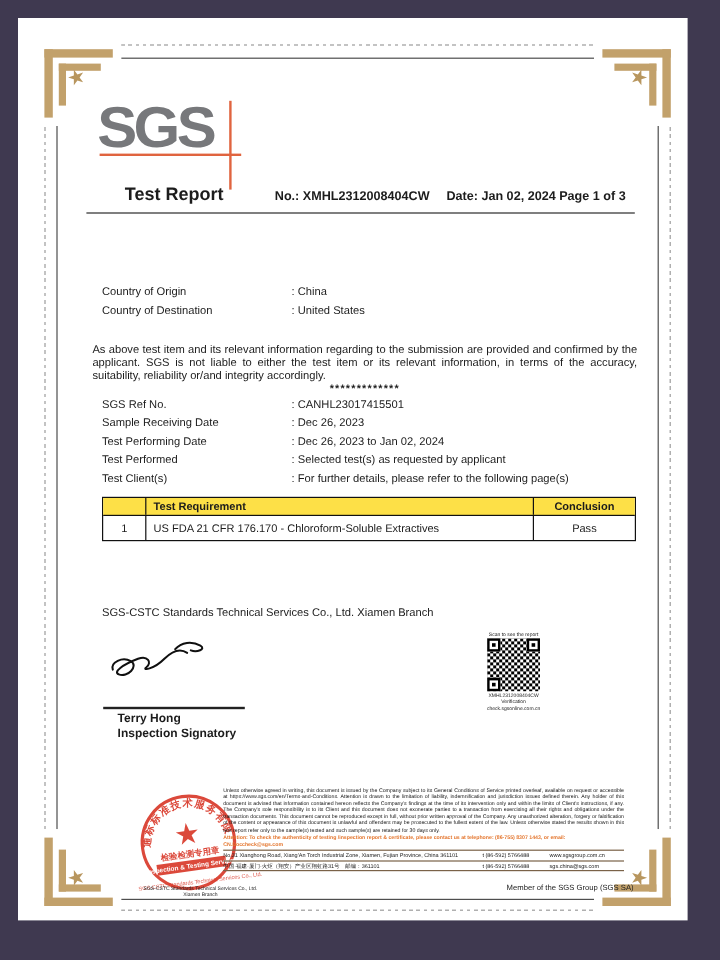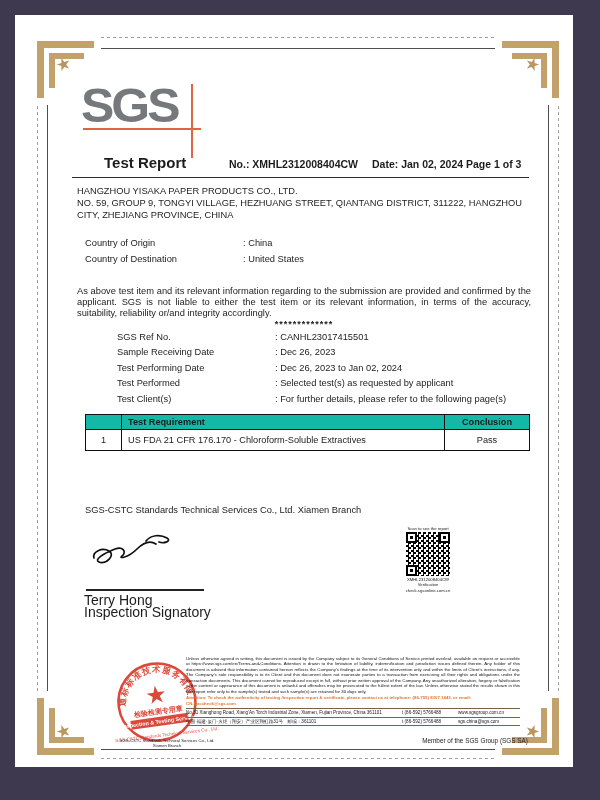--- a/index.html
+++ b/index.html
@@ -37,41 +37,41 @@
   .h-title{position:absolute;left:89px;top:139px;font-size:15px;font-weight:bold;}
   .h-no{position:absolute;left:214px;top:143px;font-size:10.5px;font-weight:bold;text-align:center;}
   .h-date{position:absolute;left:357px;top:143px;font-size:10.5px;font-weight:bold;}
   .h-page{position:absolute;left:451px;top:143px;font-size:10.5px;font-weight:bold;}
   .h-rule{position:absolute;left:57px;top:162px;width:457px;height:1px;background:#2b2b2b;}
 
   .applicant{position:absolute;left:62px;top:171px;font-size:9.3px;line-height:11.8px;}
 
   .kv{position:absolute;left:70px;font-size:9.3px;}
   .kv .row{display:flex;height:16.3px;align-items:center;}
-  .kv.ref .row{height:15.5px;margin-left:32px;}
+  .kv.ref .row{height:15.5px;}
   .kv .k{width:158px;flex:none;}
   .kv.sample{top:220px;width:445px;}
   .kv.ref{top:314px;width:445px;}
 
   .statement{position:absolute;left:62px;top:271px;width:454px;font-size:9.3px;line-height:11.2px;text-align:justify;}
   .stars{position:absolute;left:62px;top:304px;width:454px;text-align:center;font-size:9px;font-weight:bold;letter-spacing:1px;}
 
   
   .rt{position:absolute;left:70px;top:399px;width:445px;border:1.5px solid #111;font-size:9.2px;}
   .rt .trow{display:flex;align-items:center;}
-  .rt .head{background:#14b8a6;font-weight:bold;height:15px;border-bottom:1px solid #111;}
+  .rt .head{background:#fde047;font-weight:bold;height:15px;border-bottom:1px solid #111;}
   .rt .body{height:19.5px;}
   .rt .c0{width:36px;text-align:center;border-right:1px solid #111;align-self:stretch;display:flex;align-items:center;justify-content:center;}
   .rt .c1{flex:1;padding-left:6px;border-right:1px solid #111;align-self:stretch;display:flex;align-items:center;}
   .rt .c2{width:84px;text-align:center;}
 
   .signoff{position:absolute;left:70px;top:489px;font-size:9.3px;line-height:12px;}
   .sig-svg{position:absolute;left:73px;top:513px;}
   .sig-rule{position:absolute;left:71px;top:574px;width:118px;height:1.5px;background:#222;}
-  .sig-name{position:absolute;left:69px;top:579px;font-size:14px;line-height:12px;}
+  .sig-name{position:absolute;left:83px;top:579px;font-size:10px;line-height:12px;font-weight:bold;}
 
   
   .qrblock{position:absolute;left:374px;top:511px;width:78px;text-align:center;}
   .qrcap{font-size:4.2px;color:#222;}
   .qr{position:relative;width:44px;height:44px;margin:1px auto 0;background:conic-gradient(#000 25%,transparent 0 50%,#000 0 75%,transparent 0) 0 0/5px 5px;}
   .qr .f{position:absolute;width:11px;height:11px;background:#fff;border:2px solid #000;}
   .qr .f::before{content:"";position:absolute;left:2px;top:2px;width:3px;height:3px;background:#000;}
   .qr .f.a{left:0;top:0;} .qr .f.b{right:0;top:0;} .qr .f.c{left:0;bottom:0;}
   .qrtxt{font-size:4.2px;line-height:5.4px;color:#222;margin-top:1px;}
 
@@ -129,25 +129,20 @@
   <div class="sgs">SGS</div>
   <div class="cross-h"></div>
   <div class="cross-v"></div>
 
   <div class="h-title">Test Report</div>
   <div class="h-no">No.: XMHL2312008404CW</div>
   <div class="h-date">Date: Jan 02, 2024</div>
   <div class="h-page">Page 1 of  3</div>
   <div class="h-rule"></div>
 
-  <div class="applicant">
-    <div>HANGZHOU YISAKA PAPER PRODUCTS CO., LTD.</div>
-    <div>NO. 59, GROUP 9, TONGYI VILLAGE, HEZHUANG STREET, QIANTANG DISTRICT, 311222, HANGZHOU</div>
-    <div>CITY, ZHEJIANG PROVINCE, CHINA</div>
-  </div>
 
   <div class="kv sample">
     <div class="row">
         <span class="k">Country of Origin</span>
         <span class="v">: China</span>
       </div>
     <div class="row">
         <span class="k">Country of Destination</span>
         <span class="v">: United States</span>
       </div>

